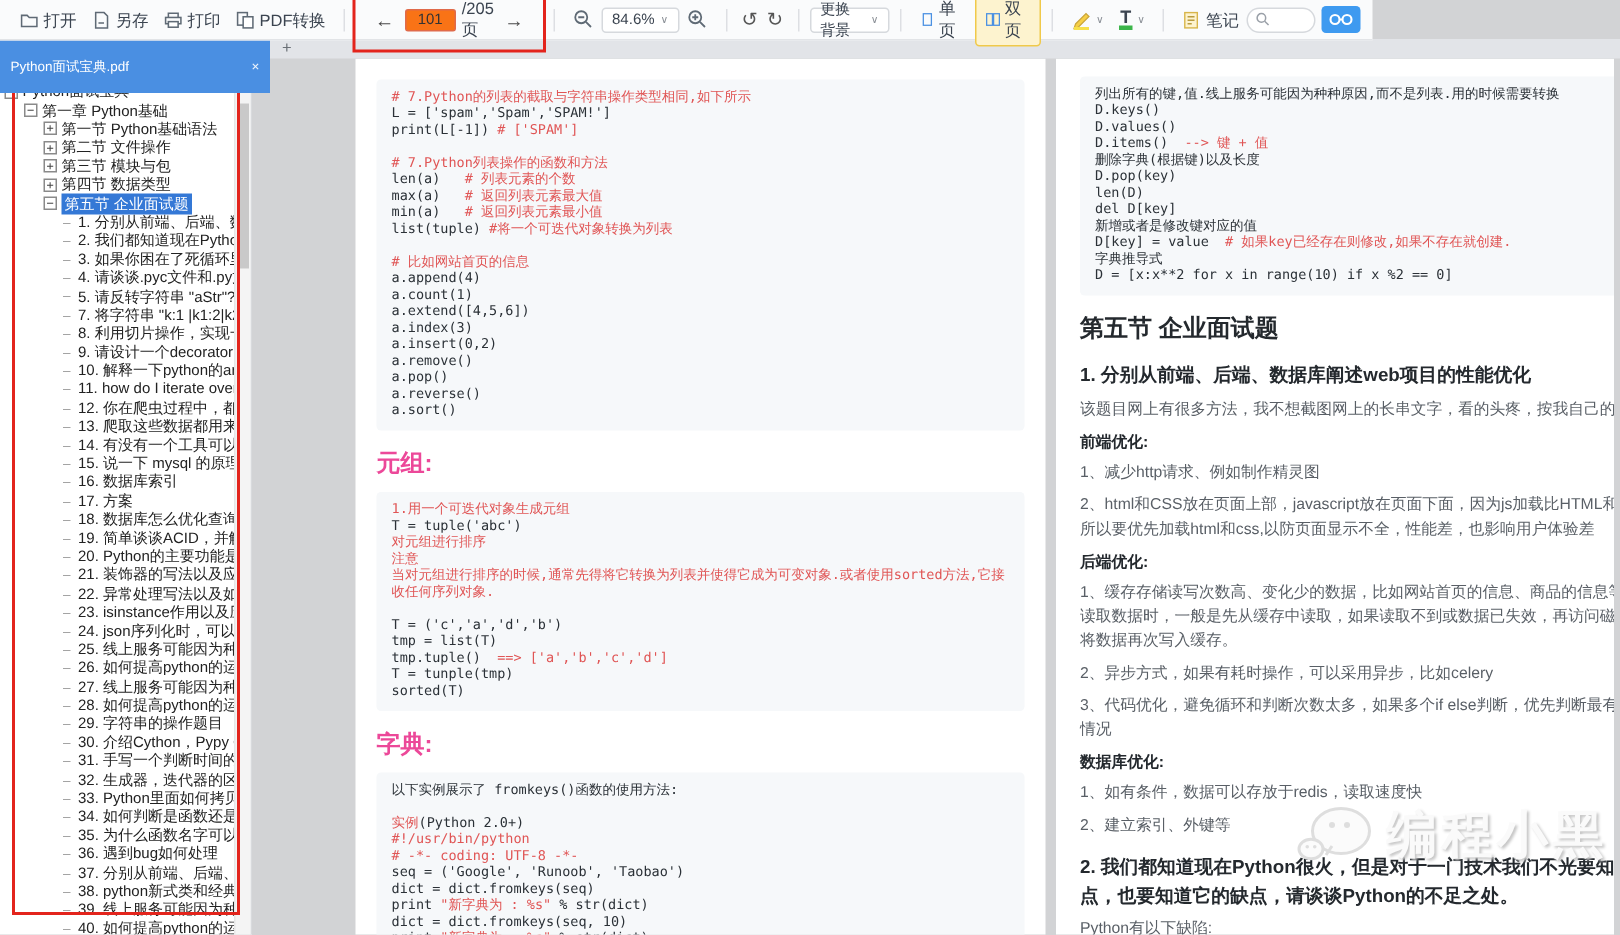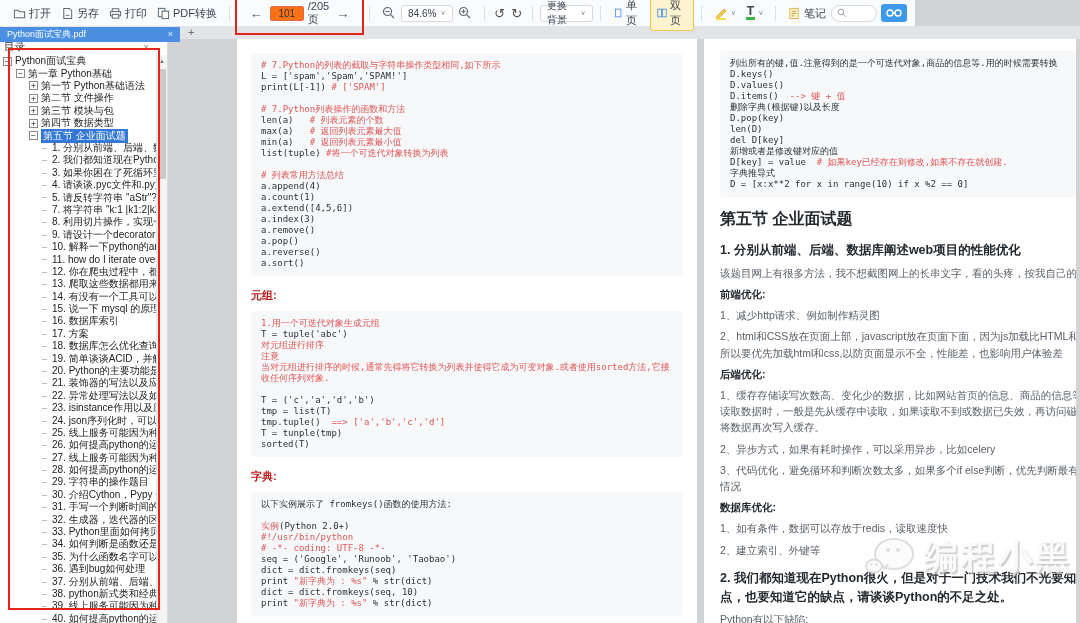--- a/index.html
+++ b/index.html
@@ -32,21 +32,21 @@
   .toolbar-right { margin-left:auto; display:flex; align-items:center; gap:4px; }
   .searchbox { display:flex; align-items:center; gap:3px; width:46px; height:17px;
     border:1px solid #d6d9dd; border-radius:9px; background:#fff; padding:0 5px; }
   .readerbtn { width:26px; height:18px; background:#3e9af0; border-radius:3px;
     display:flex; align-items:center; justify-content:center; }
 
   
   .tabbar { position:absolute; left:0; top:26px; width:1080px; height:13px; background:#e2e4e8;
     display:flex; align-items:stretch; z-index:29; }
   .tab { width:180px; background:#4a8fe2; color:#fff; font-size:9px; display:flex;
-    align-items:center; padding:8px 7px; gap:6px; }
+    align-items:center; padding:18px 7px; gap:6px; }
   .tab-title { flex:1; white-space:nowrap; overflow:hidden; }
   .tab-close { font-size:9px; opacity:.9; }
   .newtab { color:#6b7076; font-size:11px; line-height:13px; padding:0 8px; }
 
   
   .main { position:absolute; left:0; top:39px; width:1076px; height:584px; display:flex; }
 
   
   .sidebar { position:relative; width:168px; background:#ffffff; border-right:1px solid #d8dadd;
     flex:none; overflow:hidden; }
@@ -73,21 +73,21 @@
   .docarea { position:relative; flex:1; background:#d2d3d5; overflow:hidden; }
   .page { position:absolute; top:0; height:640px; background:#fff; }
   .page-left  { left:69px;  width:460px; padding:14px 14px 0 14px; }
   .page-right { left:536px; width:460px; padding:12px 20px 0 16px; }
 
   .codeblock { background:#f6f8fa; border-radius:3px; padding:7px 10px; margin:0 0 10px 0;
     font-family:"DejaVu Sans Mono",monospace; font-size:9px; line-height:11px; color:#2b3137; }
   .cl { white-space:pre-wrap; }
   .cmt { color:#e05555; }
   .code { color:#2b3137; }
-  .h4 { font-size:11px; font-weight:bold; color:#b91c1c; margin:12px 0 8px 0; }
+  .h4 { font-size:16px; font-weight:bold; color:#ec4899; margin:12px 0 8px 0; }
   .h2 { font-size:16px; font-weight:bold; color:#24292e; margin:12px 0 8px 0; }
   .h3 { font-size:12.5px; font-weight:bold; color:#24292e; margin:11px 0 5px 0; line-height:1.5; }
   .p  { font-size:10.5px; color:#595f66; line-height:1.55; margin:5px 0; }
   .b  { font-size:10.5px; font-weight:bold; color:#24292e; margin:7px 0 3px 0; }
 
   .watermark { position:absolute; left:160px; top:495px; display:flex; align-items:center;
     gap:8px; pointer-events:none; }
   .wm-text { font-size:34px; font-weight:bold; letter-spacing:3px; color:#fafafa;
     text-shadow:1.5px 1.5px 2px #c6c6c6, -1px -1px 1px #ffffff; }
 </style>
@@ -428,25 +428,26 @@
           <div class="cl"><span class="cmt"># 7.Python的列表的截取与字符串操作类型相同,如下所示</span></div>
           <div class="cl"><span class="code">L = ['spam','Spam','SPAM!']</span></div>
           <div class="cl"><span class="code">print(L[-1]) </span><span class="cmt"># ['SPAM']</span></div>
           <div class="cl">&nbsp;</div>
           <div class="cl"><span class="cmt"># 7.Python列表操作的函数和方法</span></div>
           <div class="cl"><span class="code">len(a)   </span><span class="cmt"># 列表元素的个数</span></div>
           <div class="cl"><span class="code">max(a)   </span><span class="cmt"># 返回列表元素最大值</span></div>
           <div class="cl"><span class="code">min(a)   </span><span class="cmt"># 返回列表元素最小值</span></div>
           <div class="cl"><span class="code">list(tuple) </span><span class="cmt">#将一个可迭代对象转换为列表</span></div>
           <div class="cl">&nbsp;</div>
-          <div class="cl"><span class="cmt"># 列表常用方法总结</span></div>
+          <div class="cl"><span class="cmt"># 比如网站首页的信息</span></div>
           <div class="cl"><span class="code">a.append(4)</span></div>
           <div class="cl"><span class="code">a.count(1)</span></div>
           <div class="cl"><span class="code">a.extend([4,5,6])</span></div>
           <div class="cl"><span class="code">a.index(3)</span></div>
+          <div class="cl"><span class="code">a.insert(0,2)</span></div>
           <div class="cl"><span class="code">a.remove()</span></div>
           <div class="cl"><span class="code">a.pop()</span></div>
           <div class="cl"><span class="code">a.reverse()</span></div>
           <div class="cl"><span class="code">a.sort()</span></div>
         </div>
         <div class="h4">元组:</div>
         <div class="codeblock">
           <div class="cl"><span class="cmt">1.用一个可迭代对象生成元组</span></div>
           <div class="cl"><span class="code">T = tuple('abc')</span></div>
           <div class="cl"><span class="cmt">对元组进行排序</span></div>
@@ -468,21 +469,21 @@
           <div class="cl"><span class="cmt"># -*- coding: UTF-8 -*-</span></div>
           <div class="cl"><span class="code">seq = ('Google', 'Runoob', 'Taobao')</span></div>
           <div class="cl"><span class="code">dict = dict.fromkeys(seq)</span></div>
           <div class="cl"><span class="code">print </span><span class="cmt">"新字典为 : %s"</span><span class="code"> % str(dict)</span></div>
           <div class="cl"><span class="code">dict = dict.fromkeys(seq, 10)</span></div>
           <div class="cl"><span class="code">print </span><span class="cmt">"新字典为 : %s"</span><span class="code"> % str(dict)</span></div>
         </div>
       </div>
     <div class="page page-right">
       <div class="codeblock">
-          <div class="cl"><span class="code">列出所有的键,值.注意得到的是一个可迭代对象,商品的信息等.用的时候需要转换</span></div>
+          <div class="cl"><span class="code">列出所有的键,值.线上服务可能因为种种原因,而不是列表.用的时候需要转换</span></div>
           <div class="cl"><span class="code">D.keys()</span></div>
           <div class="cl"><span class="code">D.values()</span></div>
           <div class="cl"><span class="code">D.items()  </span><span class="cmt">--&gt; 键 + 值</span></div>
           <div class="cl"><span class="code">删除字典(根据键)以及长度</span></div>
           <div class="cl"><span class="code">D.pop(key)</span></div>
           <div class="cl"><span class="code">len(D)</span></div>
           <div class="cl"><span class="code">del D[key]</span></div>
           <div class="cl"><span class="code">新增或者是修改键对应的值</span></div>
           <div class="cl"><span class="code">D[key] = value  </span><span class="cmt"># 如果key已经存在则修改,如果不存在就创建.</span></div>
           <div class="cl"><span class="code">字典推导式</span></div>

